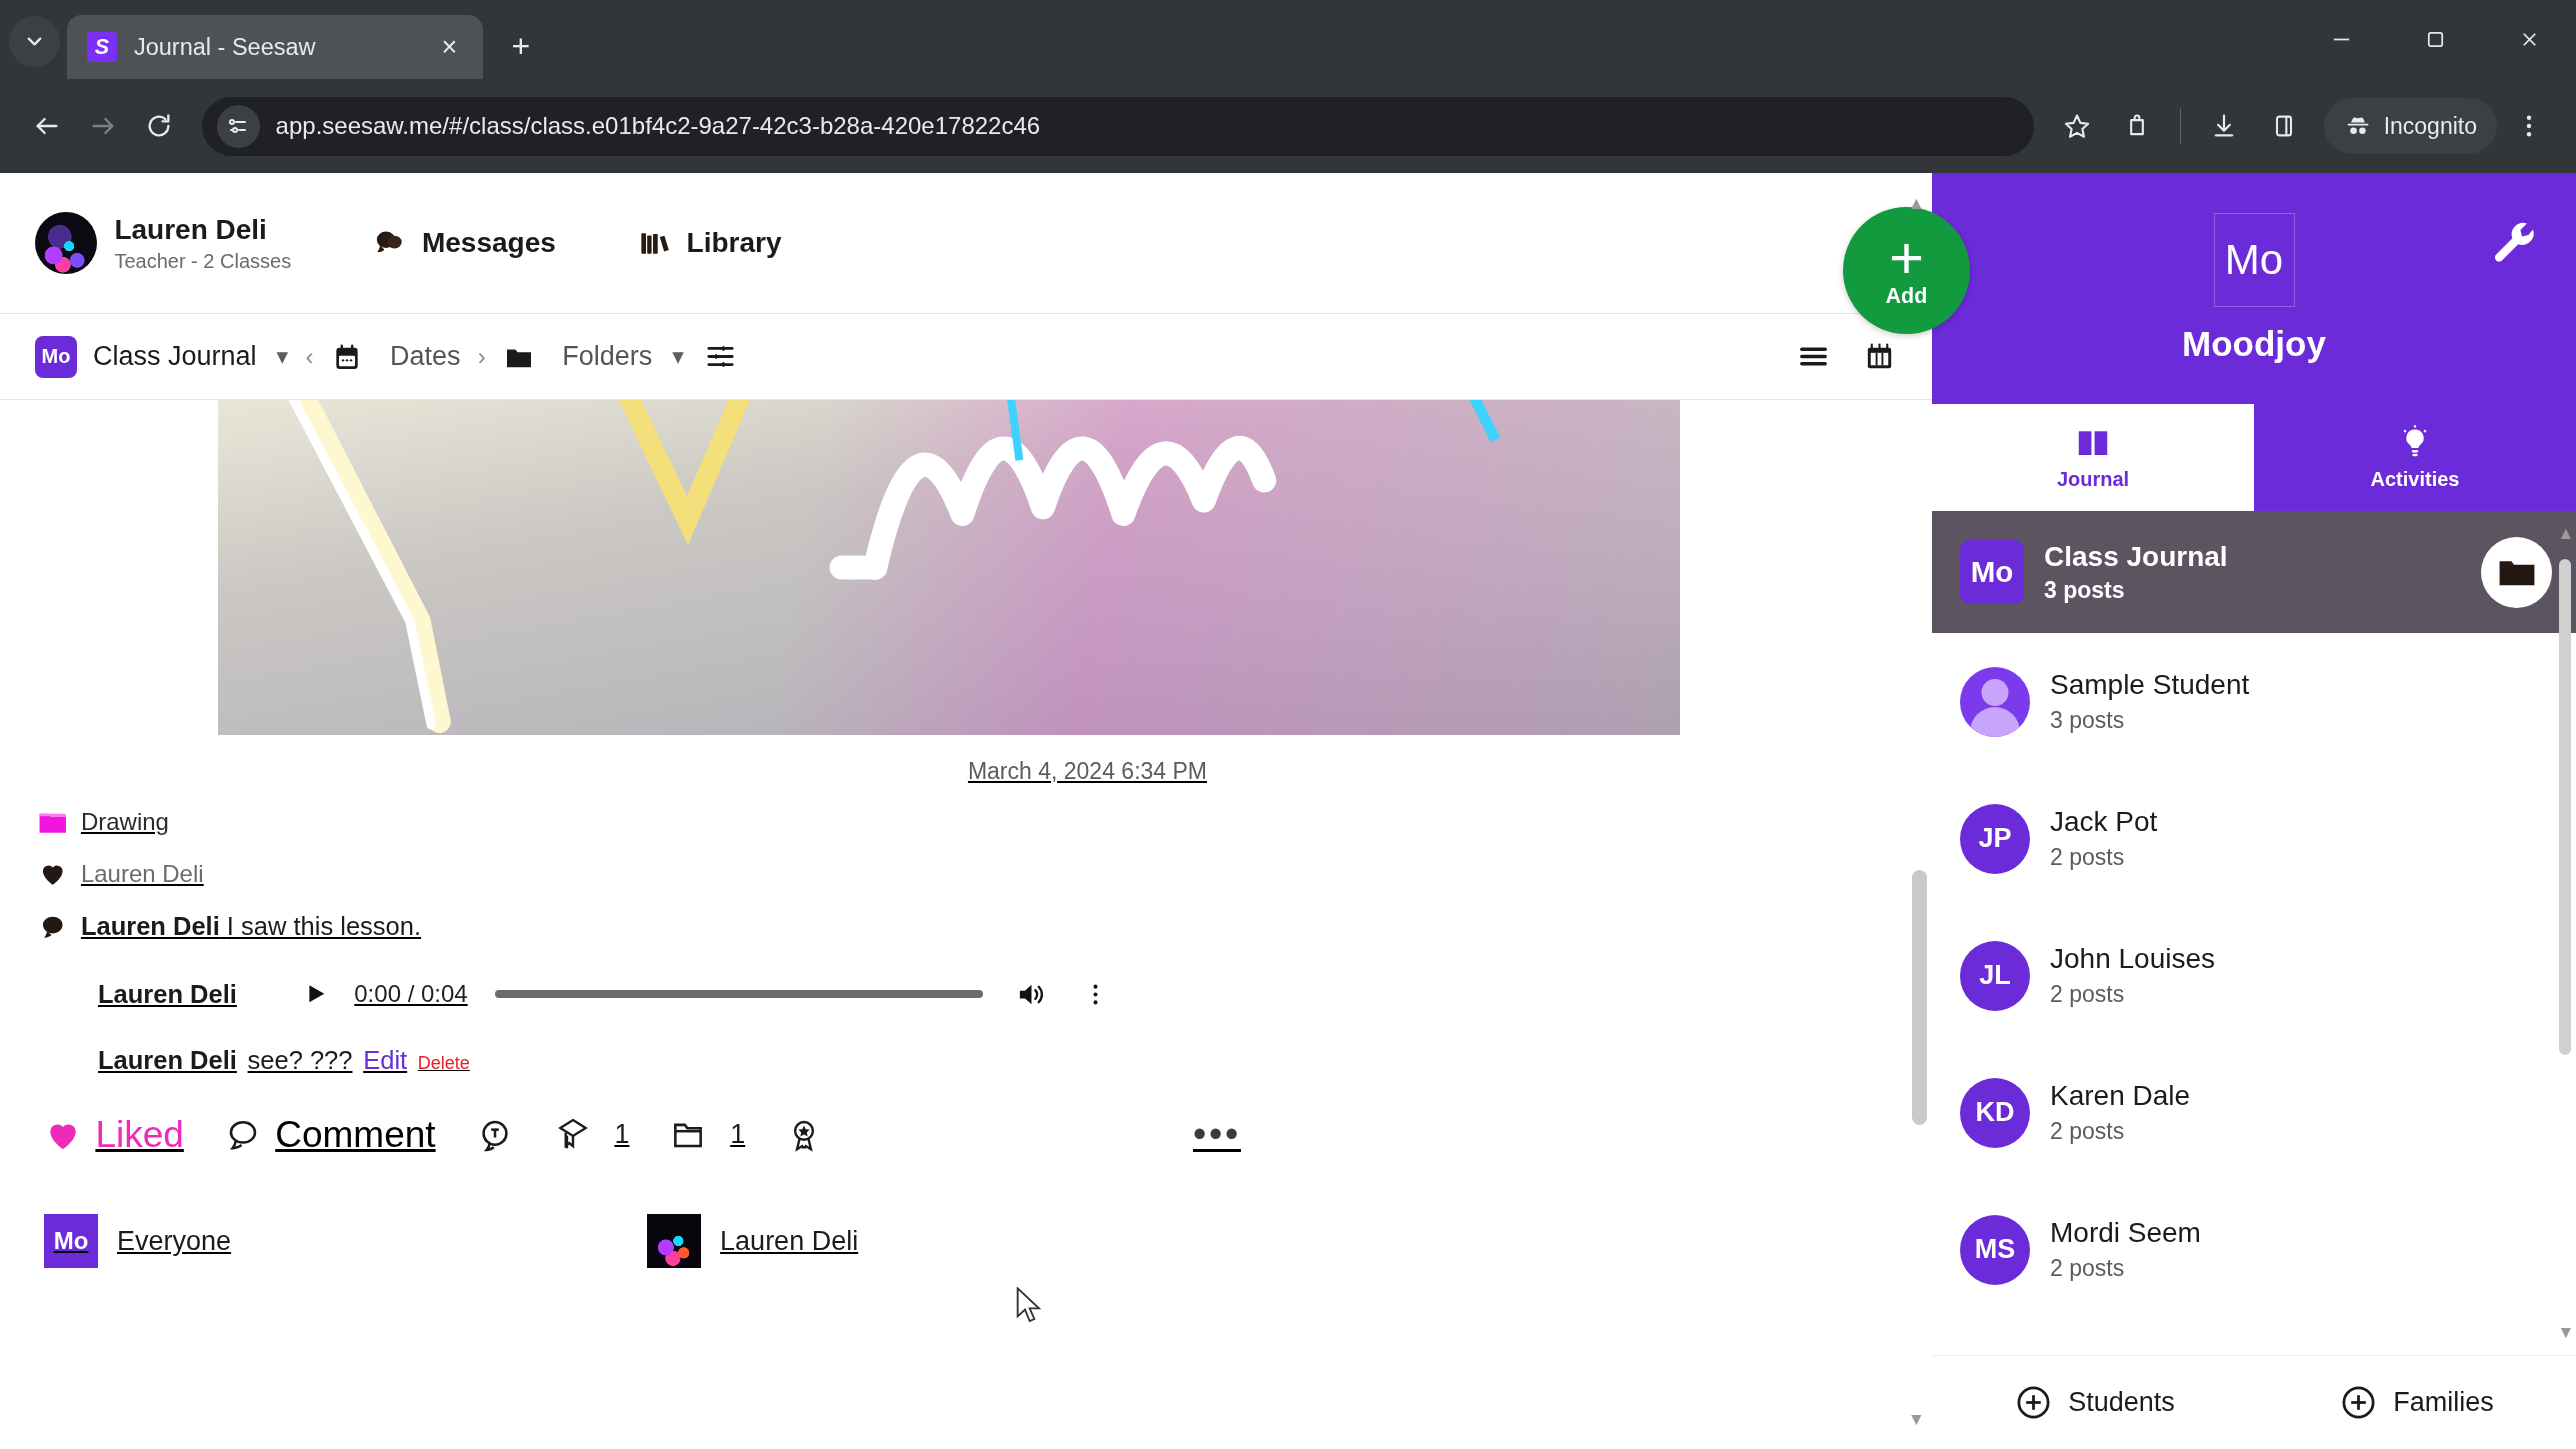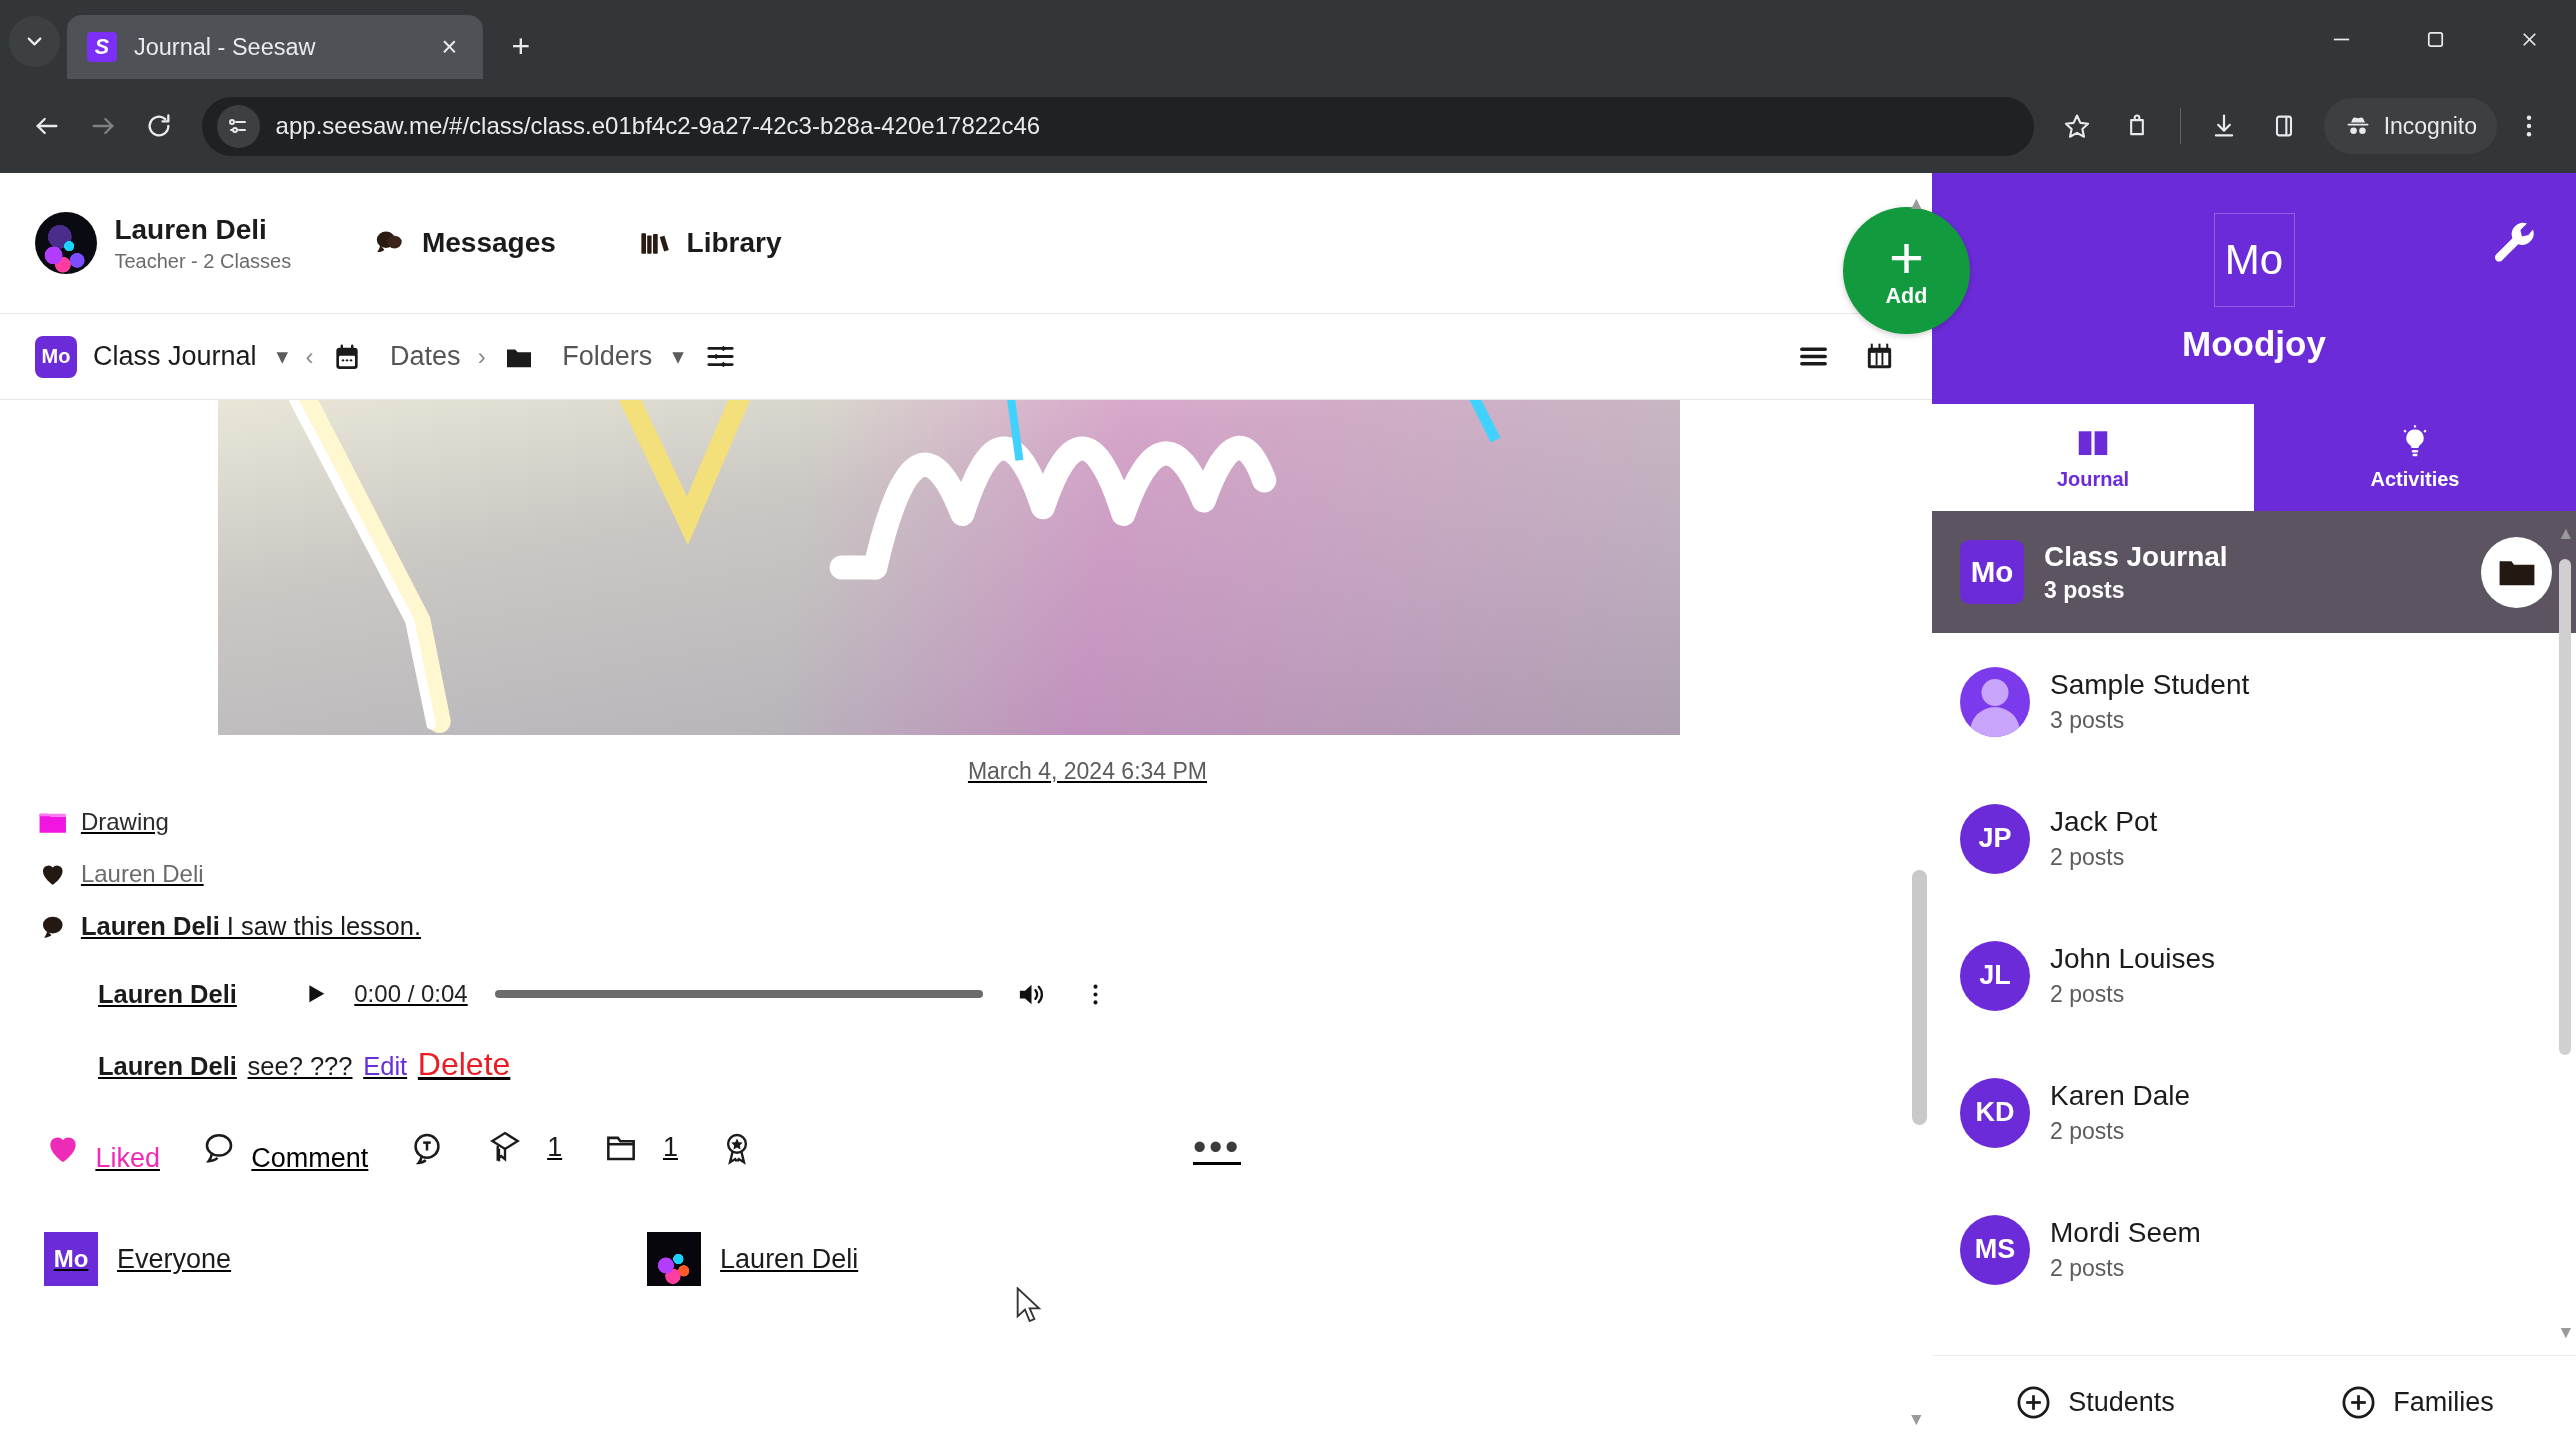--- a/index.html
+++ b/index.html
@@ -173,30 +173,30 @@
   .aud-time { font-size: 24px; color: #222; margin-left: 13.4px; white-space: nowrap; }
   .aud-bar { flex: 1 1 auto; height: 8px; background: #6b6b6b; border-radius: 4px; margin: 0 27px; }
   .aud-vol { width: 43px; height: 43px; display: flex; align-items: center; justify-content: center; }
   .aud-vol svg { width: 31px; height: 31px; }
   .aud-menu { width: 40px; height: 43px; display: flex; align-items: center; justify-content: center; margin-left: 23px; }
 
   .edit-row { display: flex; align-items: baseline; padding-left: 98px; margin-top: 27px; gap: 10.7px; }
   .edit-row .name { font-size: 25.5px; font-weight: bold; color: #1b1b1b; }
   .edit-row .body { font-size: 25.5px; color: #1b1b1b; }
   .link-edit { font-size: 25.5px; color: #6a2fd8; }
-  .link-delete { font-size: 32px; color: #ec1c24; }
+  .link-delete { font-size: 18px; color: #ec1c24; }
 
   .action-row {
     display: flex; align-items: center; padding-left: 44px; margin-top: 38px; gap: 0;
     padding-right: 691px;
   }
   .act { display: flex; align-items: center; gap: 13.4px; }
   .act + .act { margin-left: 40px; }
   .act svg { width: 38px; height: 38px; }
-  .act-label { font-size: 27px; margin-top: 22px; }
+  .act-label { font-size: 37px; }
   .act-liked .act-label { color: #ee2bb9; }
   .act-count { font-size: 27px; color: #1b1b1b; margin-left: 9.4px; }
   .act-dots { margin-left: auto; font-size: 38px; color: #3b3b3b; letter-spacing: 2.7px; }
 
   .tag-row { display: flex; align-items: center; padding-left: 44px; margin-top: 58px; gap: 0; }
   .tag-chip { display: flex; align-items: center; gap: 19px; }
   .tag-chip + .tag-chip { margin-left: 416px; }
   .tag-sq {
     width: 54px; height: 54px; background: #6c2bd9; color: #fff; font-size: 24px;
     font-weight: bold; display: flex; align-items: center; justify-content: center;

